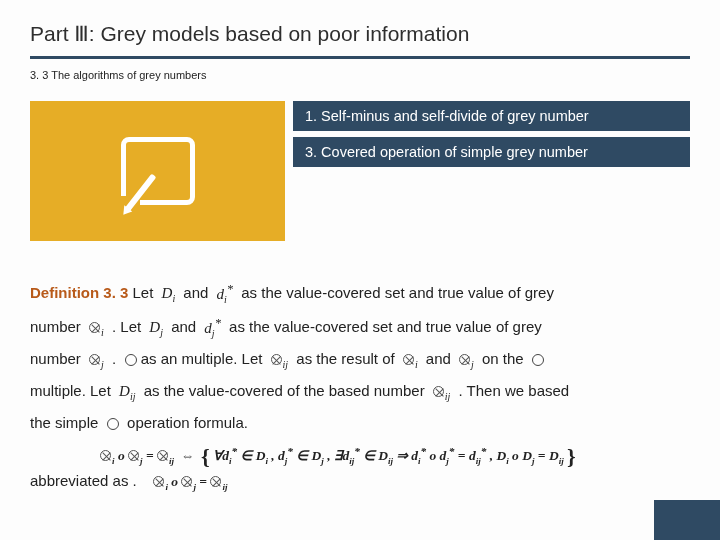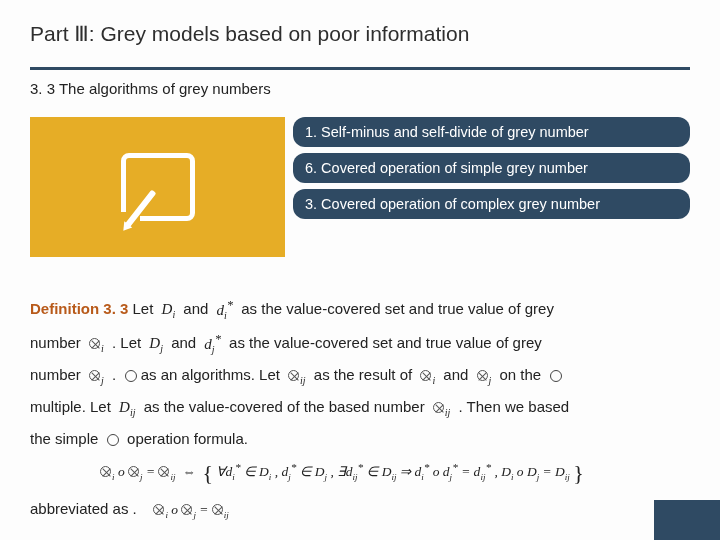--- a/index.html
+++ b/index.html
@@ -8,29 +8,29 @@
     font-family: Arial, "Helvetica Neue", sans-serif;
     background: #fdfdfd;
     color: #222;
     position: relative;
     padding: 22px 30px 0 30px;
   }
   .title {
     font-size: 21px;
     font-weight: 400;
     color: #2e2e2e;
-    padding-bottom: 21px;
+    padding-bottom: 10px;
   }
   .title-rule {
     height: 3px;
     background: #2f4a63;
     margin-bottom: 10px;
   }
   .subtitle {
-    font-size: 15px;
+    font-size: 11px;
     font-weight: 400;
     color: #222;
     margin-bottom: 20px;
   }
   .top-row {
     display: flex;
     gap: 8px;
     margin-bottom: 26px;
   }
   .icon-box {
@@ -76,21 +76,21 @@
     flex: 1;
     display: flex;
     flex-direction: column;
     gap: 6px;
   }
   .bar {
     background: #2f4a63;
     color: #fff;
     font-size: 14.5px;
     padding: 7px 12px;
-    border-radius: 12px;
+    border-radius: 0;
   }
   .body-text {
     font-size: 15px;
     line-height: 2.05;
     color: #222;
     margin-top: 36px;
   }
   .def-label { color: #b85a1a; font-weight: 700; }
   .mvar {
     display: inline-block;
@@ -127,25 +127,26 @@
   }
   .formula-row {
     margin-top: 6px;
     padding-left: 70px;
   }
   .formula {
     font-family: "Times New Roman", serif;
     font-style: italic;
     font-size: 13.5px;
     white-space: nowrap;
+    font-weight: bold;
   }
   .formula sub { font-size: 9px; }
   .brace { font-size: 22px; vertical-align: -4px; font-style: normal; }
   .abbrev-row {
-    margin-top: 14px;
+    margin-top: 2px;
     font-size: 15px;
   }
   .corner {
     position: absolute;
     right: 0; bottom: 0;
     width: 66px; height: 40px;
     background: #2f4a63;
   }
 </style>
 </head>
@@ -157,22 +158,21 @@
 
 <div class="top-row">
   <div class="icon-box">
     <div class="icon-write">
       <div class="gap"></div>
       <div class="pen"></div>
     </div>
   </div>
   <div class="bars">
     <div class="bar">1. Self-minus and self-divide of grey number</div>
-    <div class="bar">6. Covered operation of simple grey number</div>
-    <div class="bar">3. Covered operation of complex grey number</div>
+    <div class="bar">3. Covered operation of simple grey number</div>
   </div>
 </div>
 
 <div class="body-text">
   <span class="def-label">Definition 3. 3</span>
   <span>Let</span>
   <span class="mvar"><span>D</span><sub>i</sub></span>
   <span>and</span>
   <span class="mvar"><span>d</span><sub>i</sub><sup>*</sup></span>
   <span>as the value-covered set and true value of grey</span>
@@ -182,21 +182,21 @@
   <span>. Let</span>
   <span class="mvar"><span>D</span><sub>j</sub></span>
   <span>and</span>
   <span class="mvar"><span>d</span><sub>j</sub><sup>*</sup></span>
   <span>as the value-covered set and true value of grey</span>
   <br>
   <span>number</span>
   <span class="mvar"><span class="otimes"></span><sub>j</sub></span>
   <span>.</span>
   &nbsp;<span class="circ-op"></span>
-  <span>as an algorithms. Let</span>
+  <span>as an multiple. Let</span>
   <span class="mvar"><span class="otimes"></span><sub>ij</sub></span>
   <span>as the result of</span>
   <span class="mvar"><span class="otimes"></span><sub>i</sub></span>
   <span>and</span>
   <span class="mvar"><span class="otimes"></span><sub>j</sub></span>
   <span>on the</span>
   &nbsp;<span class="circ-op"></span>
   <br>
   <span>multiple. Let</span>
   <span class="mvar"><span>D</span><sub>ij</sub></span>

